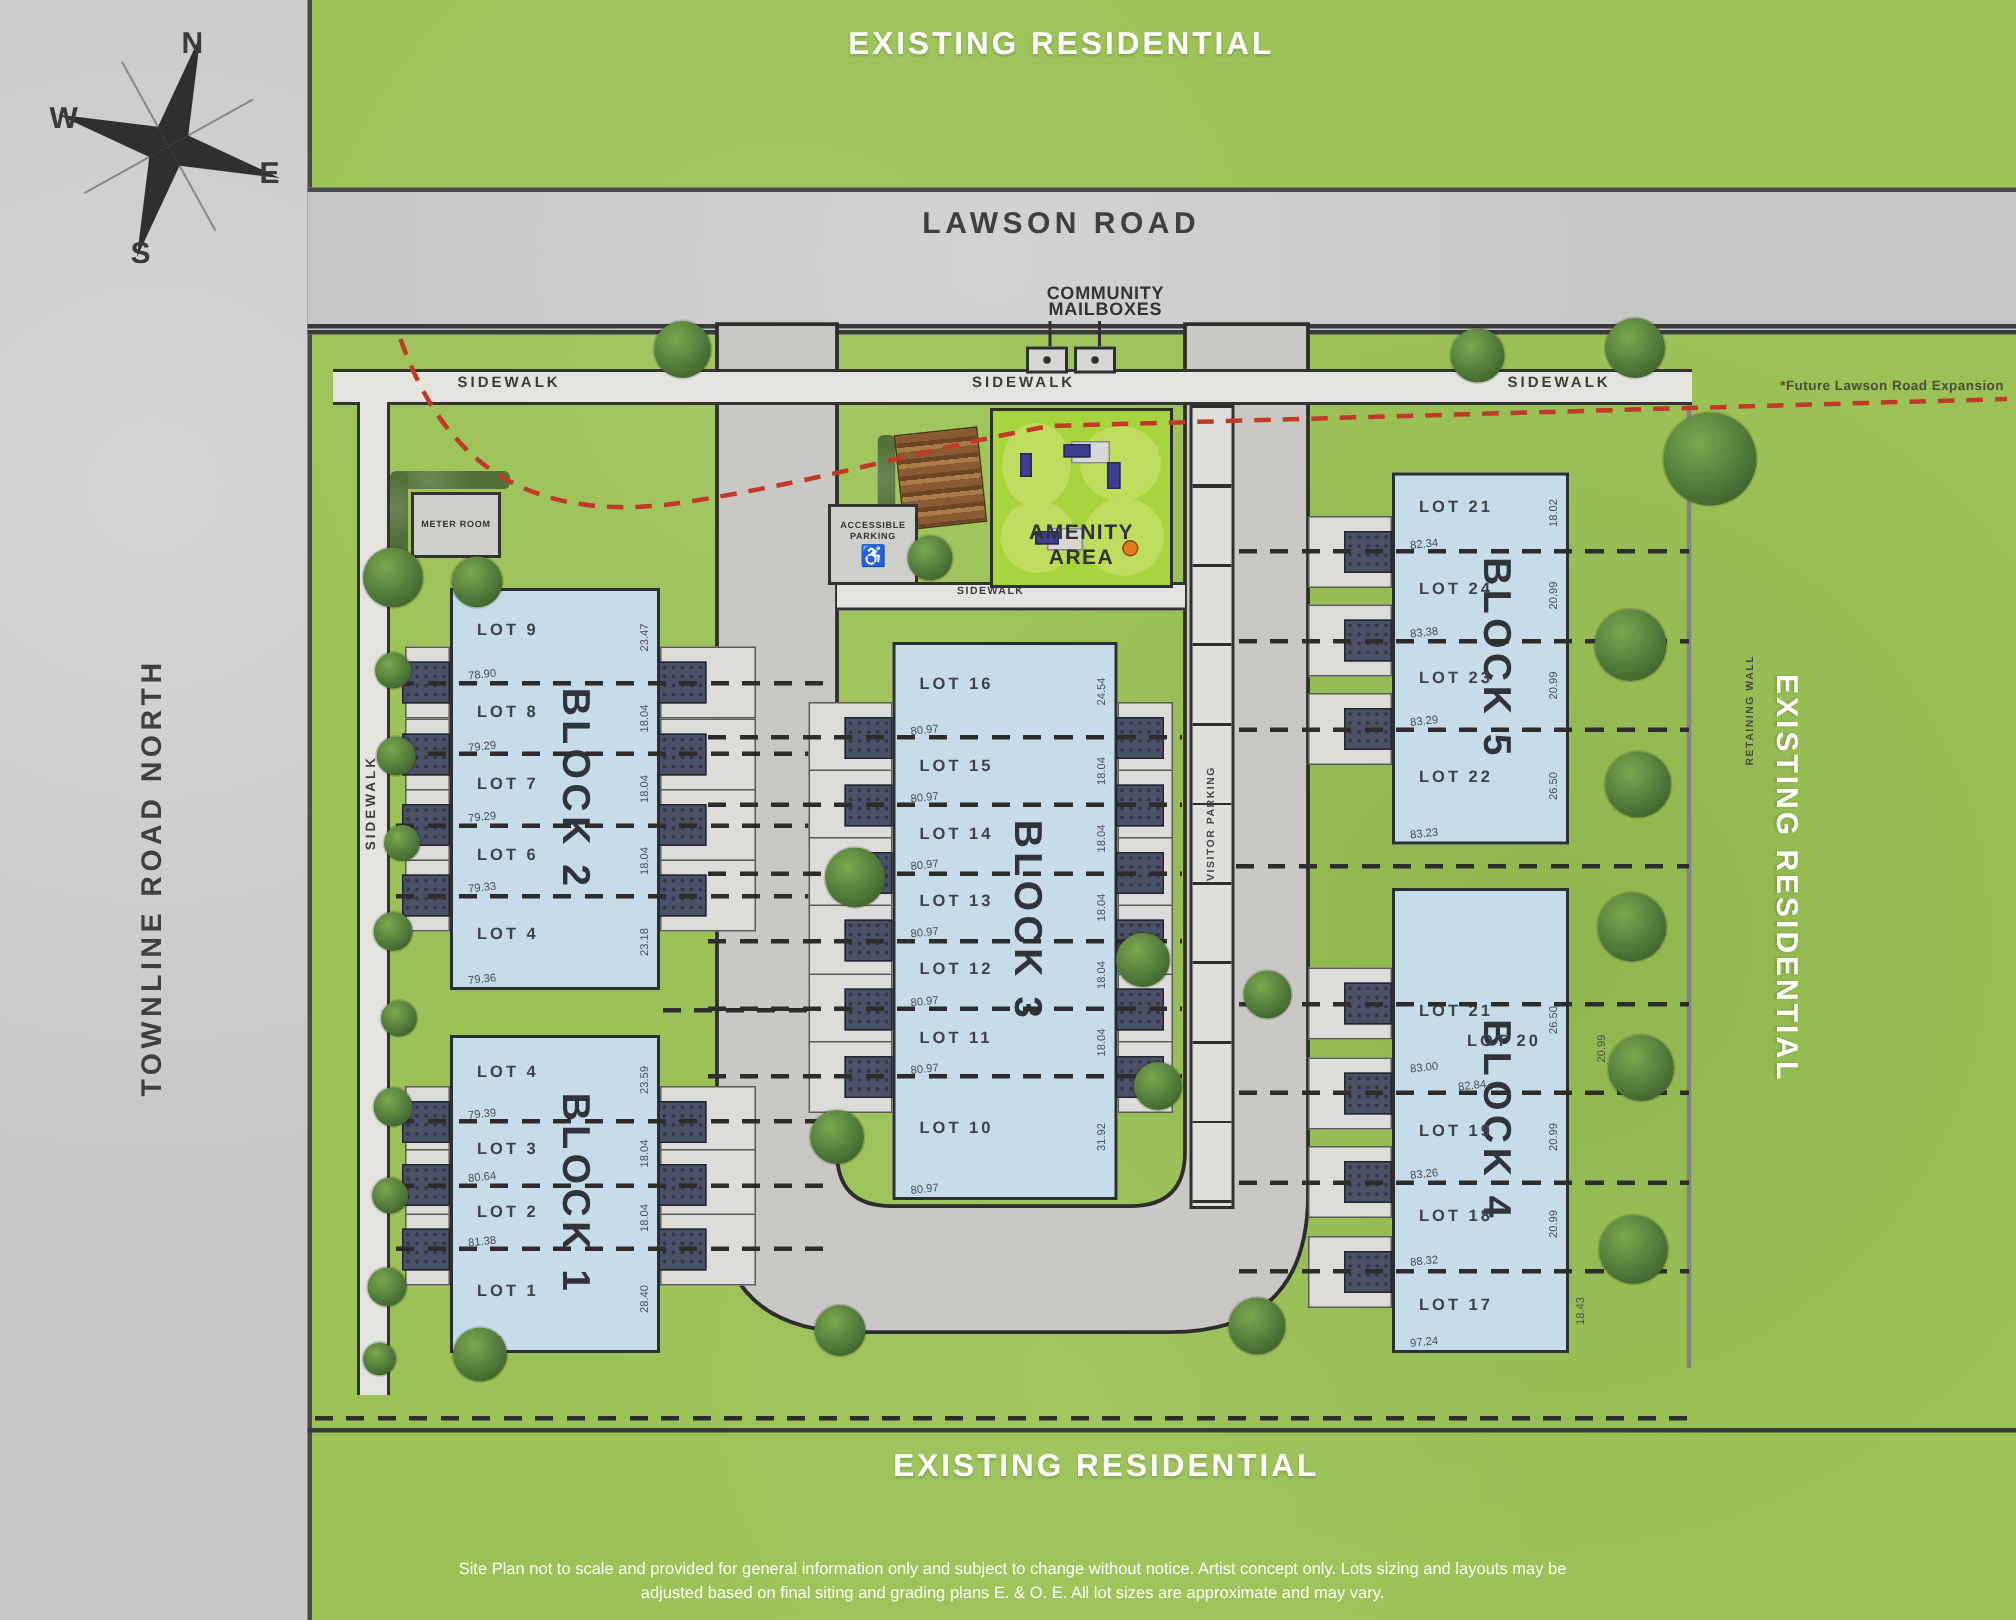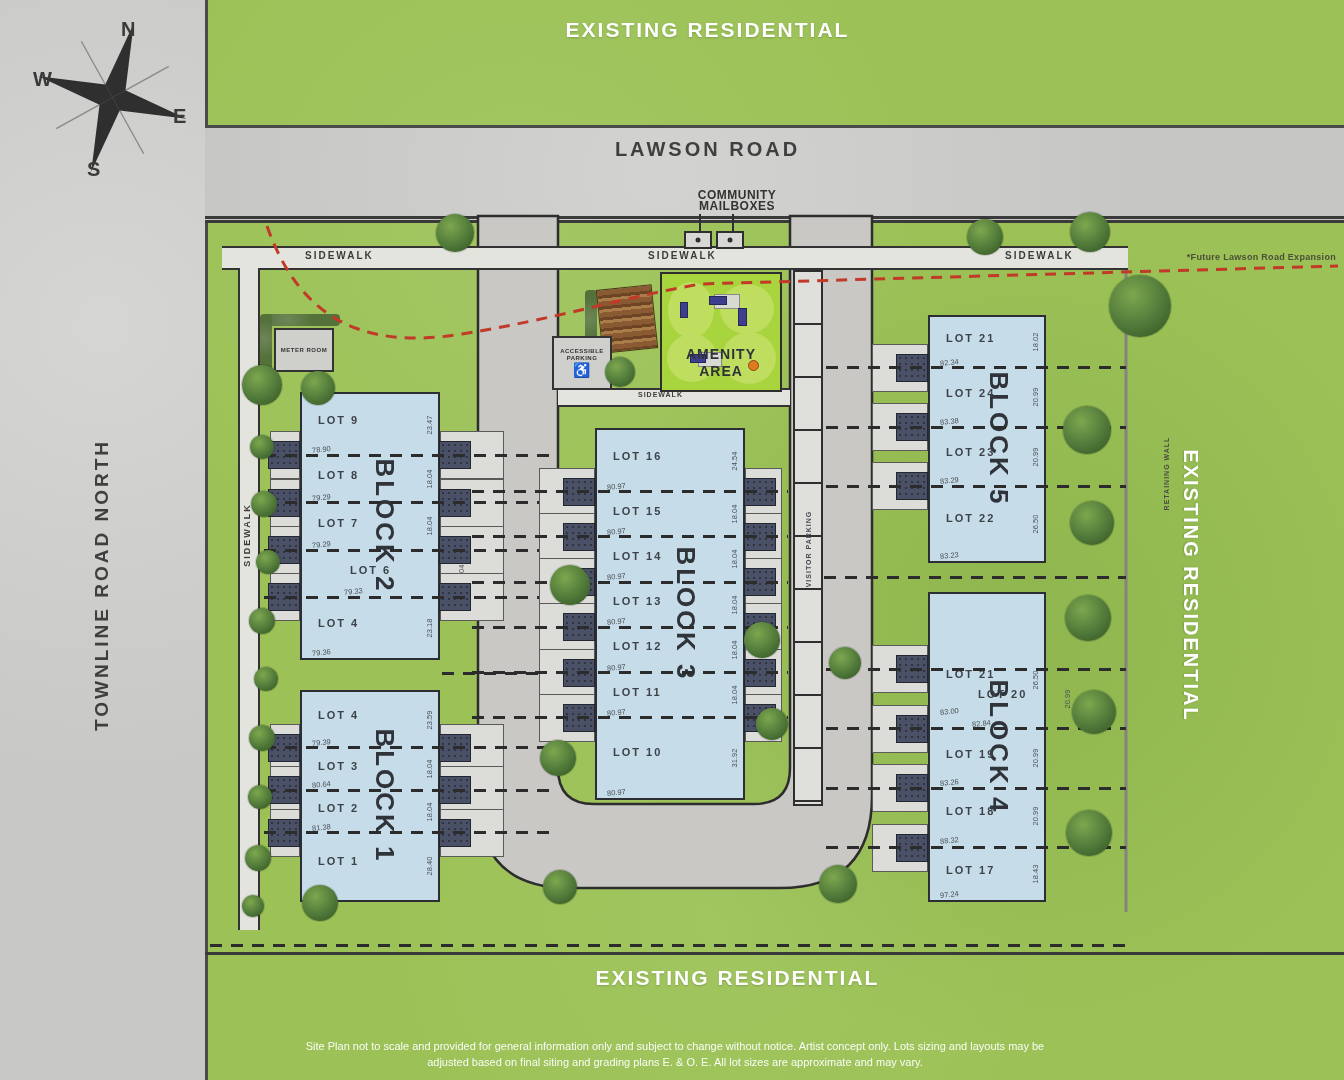--- a/index.html
+++ b/index.html
@@ -148,21 +148,21 @@
       <div class="lot-row" style="top: 108.749px; height: 47.2617px;">
         <span class="lot-label">LOT 7</span>
         <span class="dim-left">79.29</span>
         <span class="dim-right">18.04</span>
       </div>
       <div class="apron" style="top: 132.011px; width: 30px; left: -32px;"></div>
       <div class="paver" style="top: 142.011px; left: -34px;"></div>
       <div class="apron" style="top: 132.011px; left: 138px; width: 64px;"></div>
       <div class="paver" style="top: 142.011px; left: 137px;"></div>
       <div class="dash-h" style="position: absolute; left: -38px; width: 292px; top: 154.511px;"></div>
-      <div class="lot-row" style="top: 156.011px; height: 47.2617px; margin-left: 32px;">
+      <div class="lot-row" style="top: 156.011px; height: 47.2617px;">
         <span class="lot-label">LOT 6</span>
         <span class="dim-left">79.33</span>
         <span class="dim-right">18.04</span>
       </div>
       <div class="apron" style="top: 179.272px; width: 30px; left: -32px;"></div>
       <div class="paver" style="top: 189.272px; left: -34px;"></div>
       <div class="apron" style="top: 179.272px; left: 138px; width: 64px;"></div>
       <div class="paver" style="top: 189.272px; left: 137px;"></div>
       <div class="dash-h" style="position: absolute; left: -38px; width: 292px; top: 201.772px;"></div>
       <div class="lot-row" style="top: 203.272px; height: 60.7276px;">
@@ -336,21 +336,21 @@
       <div class="paver" style="top: 180.206px; left: -34px;"></div>
       <div class="dash-h" style="position: absolute; left: -104px; width: 300px; top: 192.706px;"></div>
       <div class="lot-row" style="top: 192px; height: 59.5268px;">
         <span class="lot-label">LOT 18</span>
         <span class="dim-left">88.32</span>
         <span class="dim-right">20.99</span>
       </div>
       <div class="apron" style="top: 229.733px; width: 56px; left: -58px;"></div>
       <div class="paver" style="top: 239.733px; left: -34px;"></div>
       <div class="dash-h" style="position: absolute; left: -104px; width: 300px; top: 252.233px;"></div>
-      <div class="lot-row" style="top: 253.733px; height: 52.2667px;">
+      <div class="lot-row" style="top: 253.733px; height: 52.2667px; padding-left: 18px;">
         <span class="lot-label">LOT 17</span>
         <span class="dim-left">97.24</span>
         <span class="dim-right">18.43</span>
       </div>
     </div>
 
   <div class="abs" id="amenity">
     <div class="pad" style="left:6px;top:8px;width:46px;height:56px;"></div>
     <div class="pad" style="left:58px;top:10px;width:54px;height:50px;"></div>
     <div class="pad" style="left:5px;top:60px;width:50px;height:48px;"></div>

